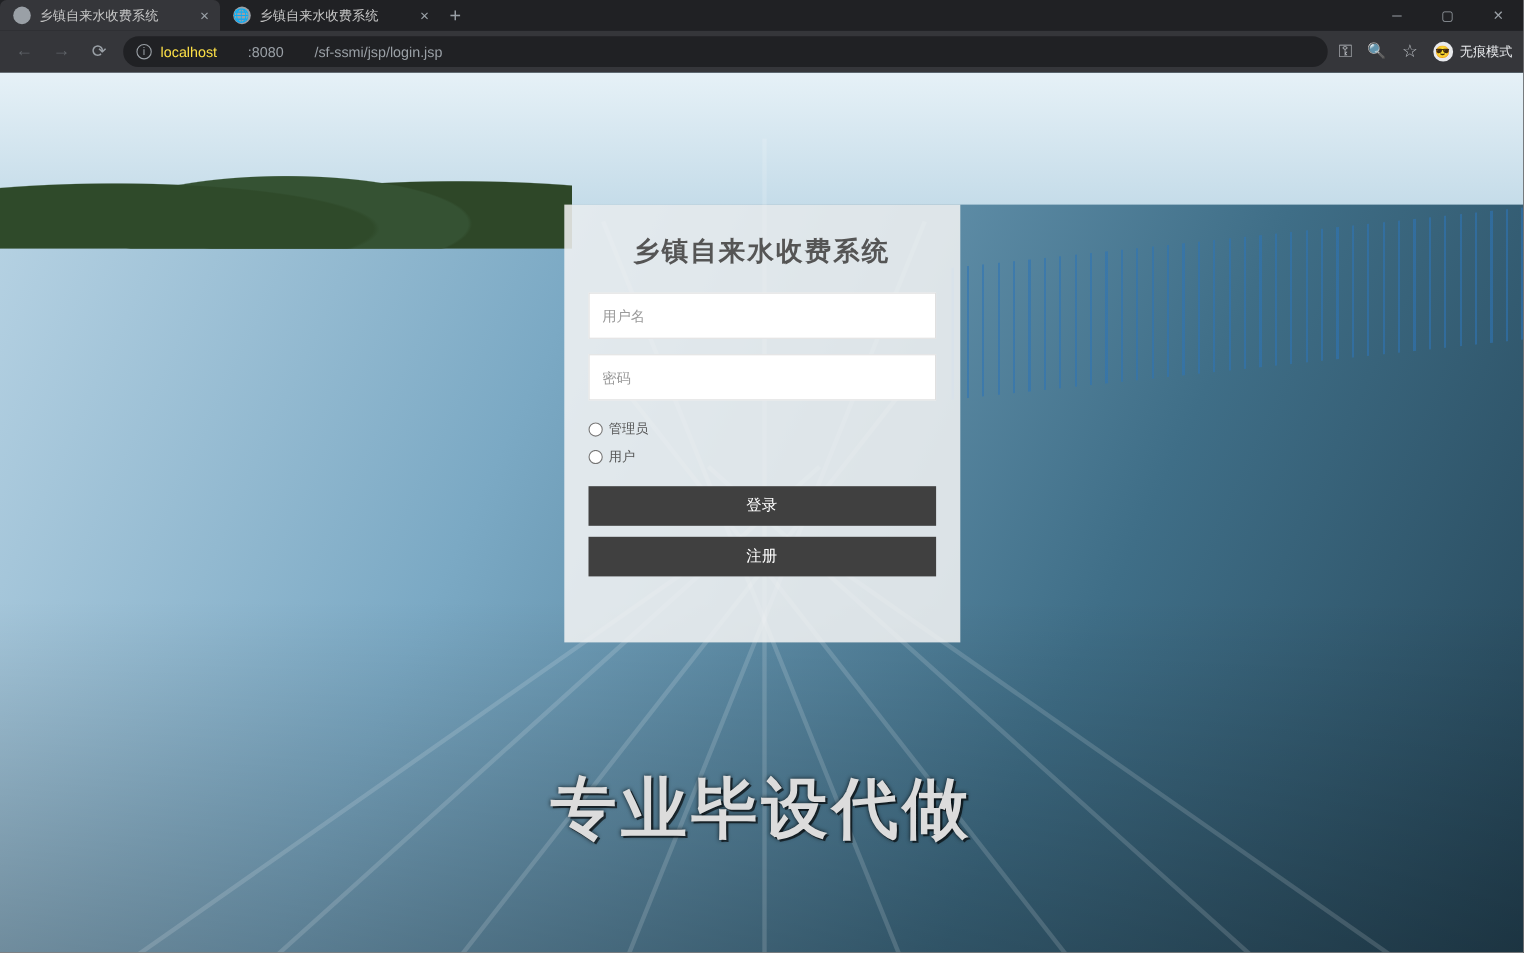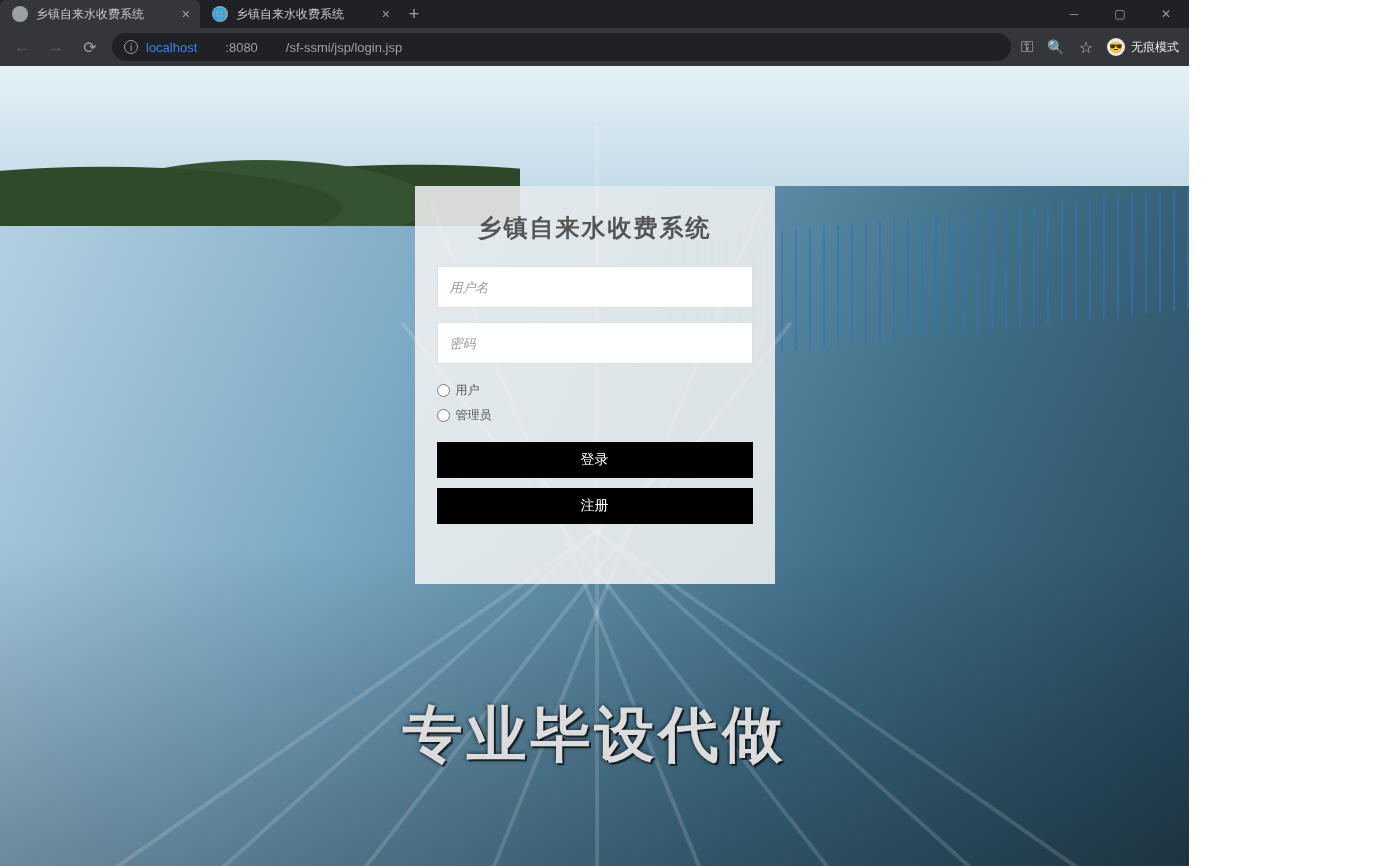--- a/index.html
+++ b/index.html
@@ -1,20 +1,20 @@
 <!DOCTYPE html>
 <html><head>
 <meta charset="utf-8">
 <style>
   * { box-sizing: border-box; margin: 0; padding: 0; }
   html, body { width: 100%; height: 100%; font-family: "Microsoft YaHei", Arial, sans-serif; }
 
   
   .chrome {
-    width: 1189px; height: 866px;
+    width: 1385px; height: 866px;
     background: #202124; color: #e8eaed;
     display: flex; flex-direction: column; position: relative; overflow: hidden;
   }
   .titlebar {
     height: 28px; background: #202124; display: flex; align-items: stretch;
     font-size: 12px;
   }
   .tab {
     display: flex; align-items: center; gap: 8px;
     padding: 0 10px 0 12px; min-width: 200px; max-width: 240px;
@@ -38,21 +38,21 @@
   .navbtn { width:24px;height:24px;border-radius:50%;display:flex;align-items:center;justify-content:center;color:#9aa0a6;font-size:16px;cursor:pointer;}
   .navbtn.disabled{ color:#5f6368;}
   .addrbar {
     flex:1; height:28px; background:#202124; border-radius:14px;
     display:flex; align-items:center; gap:8px; padding:0 12px; color:#bdc1c6; font-size:13px;
   }
   .addrbar .infoicon {
     width:14px;height:14px;border:1px solid #9aa0a6;border-radius:50%;
     display:flex;align-items:center;justify-content:center;font-size:10px;color:#9aa0a6;
   }
-  .addrbar .url .host { color:#3b82f6;margin-top:24px; }
+  .addrbar .url .host { color:#fde047;margin-top:24px; }
   .addrbar .url .path { color:#9aa0a6;margin-left:28px; }
   .righticons { display:flex; align-items:center; gap:14px; color:#bdc1c6; }
   .righticons .key::before { content:"⚿"; font-size:16px; }
   .righticons .zoom::before { content:"🔍"; font-size:14px; }
   .righticons .star::before { content:"☆"; font-size:16px; }
   .incog { display:flex; align-items:center; gap:6px; font-size:12px; color:#e8eaed; }
   .incog .icogicon {
     width:18px;height:18px;border-radius:50%;background:#e8eaed;color:#202124;
     display:flex;align-items:center;justify-content:center;font-size:11px;
   }
@@ -85,28 +85,28 @@
   .login-card {
     position:absolute; left:50%; top:120px; transform:translateX(-50%);
     width:360px; background:rgba(245,245,245,.85); padding:26px 22px 60px;
   }
   .login-title {
     text-align:center; font-size:24px; font-weight:700; color:#555; letter-spacing:2px;
     margin-bottom:22px;
   }
   .field {
     width:100%; height:42px; background:#fff; border:1px solid #e0e0e0;
-    padding:0 12px; font-size:13px; color:#ef4444; margin-bottom:14px;font-style:italic;
+    padding:0 12px; font-size:13px; color:#ef4444; margin-bottom:14px;
   }
   .field::placeholder { color:#9a9a9a; }
   .radio-row { display:flex; align-items:center; gap:6px; font-size:12px; color:#555; margin:4px 0 8px; }
   .radio-row input { margin:0; }
   .btn {
     width:100%; height:36px; border:none; cursor:pointer;
-    background:#000000; color:#fff; font-size:14px; margin-top:10px;
+    background:#404040; color:#fff; font-size:14px; margin-top:10px;
   }
 
   .watermark {
     position:absolute; left:50%; bottom:90px; transform:translateX(-50%);
     font-size:60px; font-weight:800; color:#dcdcdc;
     text-shadow: 0 0 4px rgba(0,0,0,.8), 2px 2px 0 rgba(0,0,0,.6);
     letter-spacing:4px;
   }
 </style>
 </head>
@@ -173,26 +173,26 @@
 
     <div class="login-card">
       <div class="login-title">乡镇自来水收费系统</div>
 
       <input class="field" type="text" placeholder="用户名" style="">
 
       <input class="field" type="password" placeholder="密码" style="">
 
       <label class="radio-row">
         <input type="radio" name="role" style="">
-        <span>用户</span>
+        <span>管理员</span>
       </label>
 
       <label class="radio-row">
         <input type="radio" name="role" style="">
-        <span>管理员</span>
+        <span>用户</span>
       </label>
 
       <button class="btn">登录</button>
       <button class="btn">注册</button>
     </div>
 
     <div class="watermark">专业毕设代做</div>
   </div>
 </div>
 

